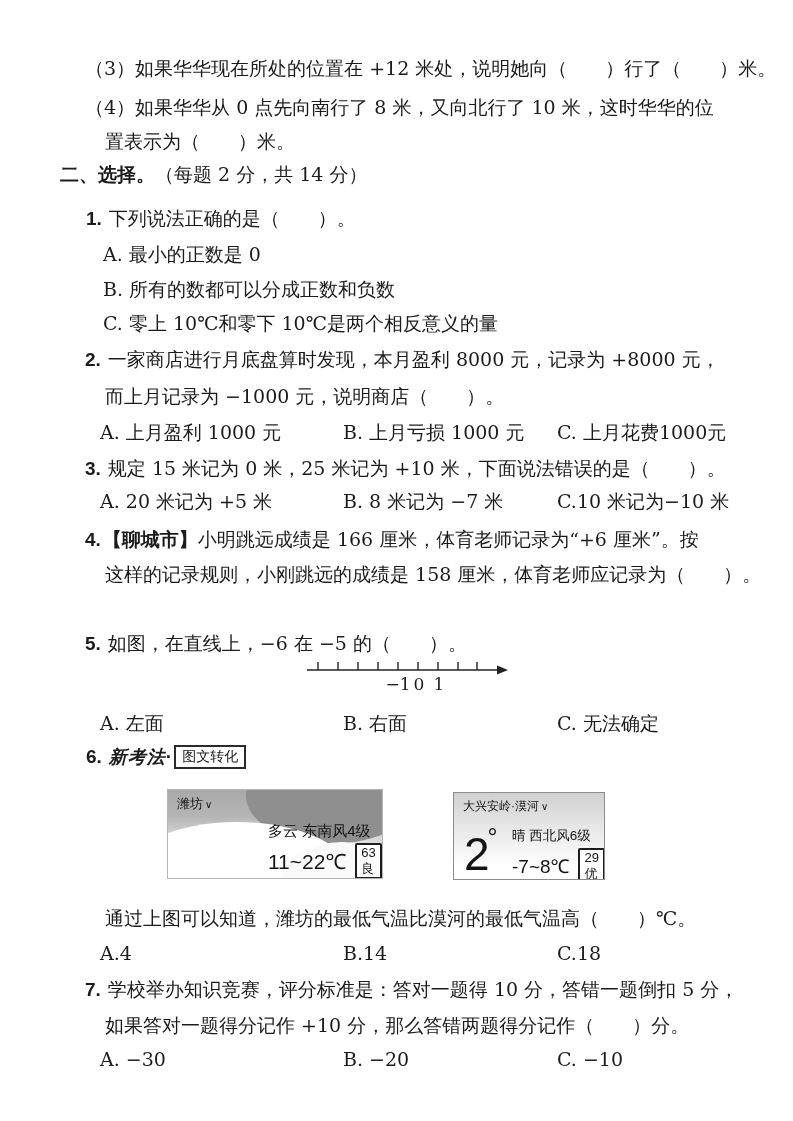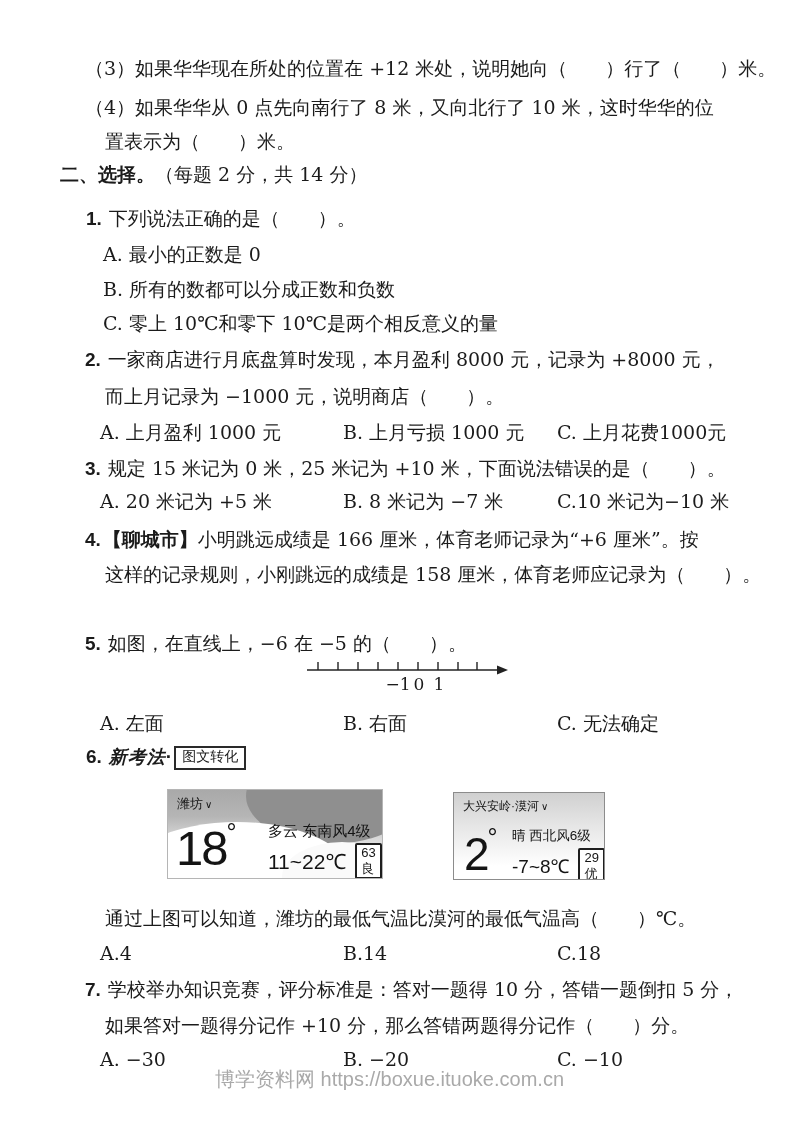--- a/index.html
+++ b/index.html
@@ -9,21 +9,21 @@
   .qn{font-family:"Liberation Sans",sans-serif;font-weight:700;margin-right:7px;}
   .bold{font-weight:700;}
   .optrow{position:absolute;left:100px;display:flex;font-size:19px;line-height:24px;white-space:nowrap;}
   .oA{width:243px;}
   .oB{width:214px;}
   .oC{flex:1;}
   .sect-bold{font-weight:700;}
   
   .badge-new{font-family:"Liberation Sans",sans-serif;font-style:italic;font-weight:700;font-size:18px;letter-spacing:1px;}
   .badge-dot{font-family:"Liberation Sans",sans-serif;font-weight:700;}
-  .badge-box{display:inline-block;border:2px solid #2a2a2a;font-family:Liberation Mono, monospace;
+  .badge-box{display:inline-block;border:2px solid #2a2a2a;font-family:Liberation Sans, sans-serif;
              font-size:14px;line-height:17px;padding:1px 6px 2px;margin-left:2px;vertical-align:2px;}
   
   .wcard{position:absolute;overflow:hidden;font-family:Liberation Sans, sans-serif;color:#141414;}
   .wcard1{left:167px;top:789px;width:214px;height:88px;border:1px solid #b5b5b5;
           background:linear-gradient(180deg,#a9a9a9 0%,#b5b5b5 30%,#d8d8d8 55%,#f5f5f5 80%,#ffffff 100%);}
   .wcard1 .cloud-gray{position:absolute;right:-34px;top:-42px;width:170px;height:96px;border-radius:50%;background:#8f8f8f;}
   .wcard1 .cloud-white-a{position:absolute;left:-46px;top:32px;width:230px;height:110px;border-radius:50%;background:#ffffff;}
   .wcard1 .cloud-white-b{position:absolute;right:-20px;top:52px;width:120px;height:70px;border-radius:50%;background:#fafafa;}
   .wcard2{left:453px;top:792px;width:150px;height:86px;border:1px solid #8c8c8c;
           background:linear-gradient(180deg,#d0d0d0 0%,#e7e7e7 40%,#ffffff 85%);}
@@ -125,23 +125,20 @@
     <span class="qn">6.</span><span class="badge-new">新考法</span><span class="badge-dot">·</span><span class="badge-box">图文转化</span>
   </div>
 
   <div class="wcard wcard1">
     <div class="cloud-gray"></div>
     <div class="cloud-white-a"></div>
     <div class="cloud-white-b"></div>
     <div class="wcity">
       <span>潍坊</span><span class="wchev">∨</span>
     </div>
-    <div class="wtemp">
-      <span>18</span><span class="degmark">°</span>
-    </div>
     <div class="winfo winfo1">
       <div class="wcond">多云 东南风4级</div>
       <div class="wrangerow">
         <span class="wrange">11~22℃</span>
         <span class="waqi">63良</span>
       </div>
     </div>
   </div>
 
   <div class="wcard wcard2">
@@ -170,15 +167,14 @@
   <div class="line" style="top:977px;left:85px">
     <span class="qn">7.</span><span>学校举办知识竞赛，评分标准是：答对一题得 10 分，答错一题倒扣 5 分，</span>
   </div>
   <div class="line" style="top:1013px;left:105px">如果答对一题得分记作 +10 分，那么答错两题得分记作（　　）分。</div>
   <div class="optrow" style="top:1047px">
     <span class="oA">A. −30</span>
       <span class="oB">B. −20</span>
       <span class="oC">C. −10</span>
   </div>
 
-  <div class="footer">博学资料网 https://boxue.ituoke.com.cn</div>
 
 </div>
 
 </body></html>

